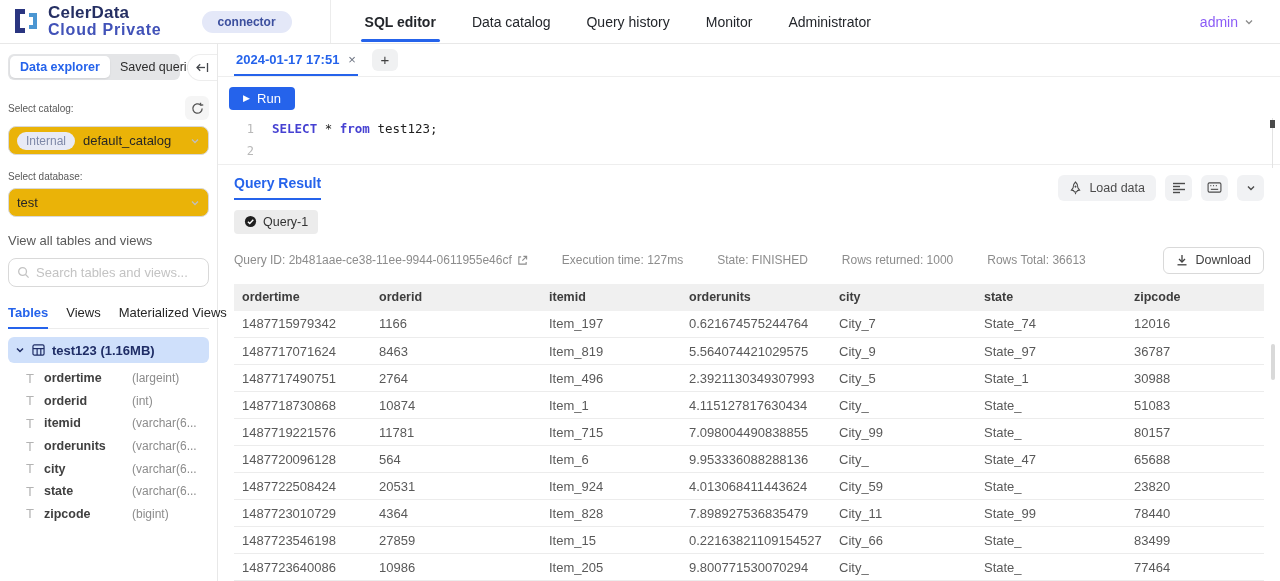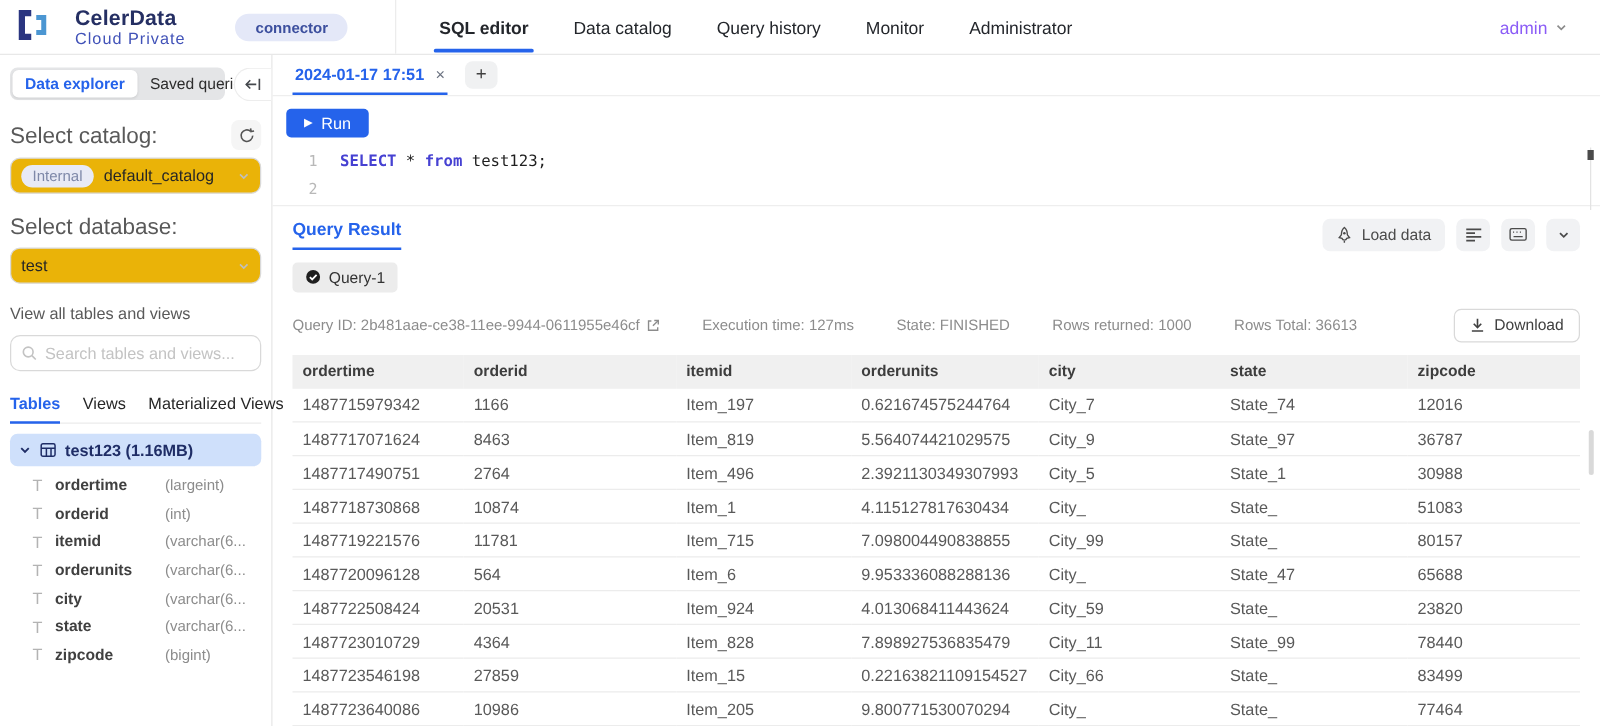--- a/index.html
+++ b/index.html
@@ -2,24 +2,24 @@
 <html><head>
 <meta charset="utf-8">
 <style>
   * { box-sizing: border-box; margin: 0; padding: 0; }
   html,body { width:1280px; height:581px; overflow:hidden; background:#fff;
     font-family:"Liberation Sans", sans-serif; color:#262626; }
 
   
   .topbar { height:44px; display:flex; align-items:center; border-bottom:1px solid #e8e8e8;
     padding-left:12px; position:relative; background:#fff; }
-  .logo-wrap { display:flex; gap:20px; }
+  .logo-wrap { display:flex; align-items:center; gap:8px; }
   .brand-text { display:flex; flex-direction:column; line-height:1.05; }
   .brand-name { font-size:17px; font-weight:700; color:#252f63; letter-spacing:.2px; }
-  .brand-sub { font-size:13px; color:#4152b8; letter-spacing:.8px; }
+  .brand-sub { font-size:16px; color:#4152b8; letter-spacing:.8px;font-weight:bold; }
   .connector-badge { margin-left:40px; background:#e4e8f8; color:#3c4f9e; font-size:12px;
     font-weight:700; padding:4px 16px; border-radius:12px; }
   .topbar-divider { width:1px; align-self:stretch; background:#ececec; margin-left:38px; }
   .nav { display:flex; margin-left:16px; height:44px; }
   .nav-item { position:relative; display:flex; align-items:center; padding:0 18px;
     font-size:14px; color:#23262b; cursor:pointer; }
   .nav-item.active { font-weight:600; }
   .nav-item.active::after { content:""; position:absolute; left:14px; right:14px; bottom:2px;
     height:3px; background:#2563eb; border-radius:2px; }
   .user-menu { margin-left:auto; margin-right:26px; display:flex; align-items:center; gap:6px;
@@ -33,21 +33,21 @@
   .main { flex:1; display:flex; flex-direction:column; position:relative; min-width:0; }
 
   
   .seg { display:flex; background:#e4e5e7; border-radius:6px; padding:2px; width:172px; }
   .seg-item { padding:4px 10px; font-size:12.5px; border-radius:5px; color:#2c2c2c; cursor:pointer; white-space:nowrap; }
   .seg-item.active { background:#fff; color:#2563eb; font-weight:600; box-shadow:0 1px 2px rgba(0,0,0,.08); }
   .collapse-btn { position:absolute; right:0; top:10px; width:30px; height:27px; background:#fff;
     border:1px solid #ededed; border-right:none; border-radius:14px 0 0 14px; display:flex;
     align-items:center; justify-content:center; cursor:pointer; color:#45484d; }
   .label-row { display:flex; align-items:center; justify-content:space-between; margin:16px 0 6px; }
-  .side-label { font-size:18px; color:#595959; }
+  .side-label { font-size:10px; color:#595959; }
   .refresh-btn { width:24px; height:24px; background:#f5f5f5; border-radius:6px; display:flex;
     align-items:center; justify-content:center; color:#555; font-size:14px; cursor:pointer; }
   .select-box { height:29px; border:1px solid #d9d9d9; border-radius:8px; display:flex;
     align-items:center; gap:8px; padding:0 8px; font-size:13px; color:#262626; cursor:pointer;
     background:#eab308; position:relative; }
   .select-box .chev { position:absolute; right:8px; color:#bfbfbf; }
   .internal-pill { background:#e8eaf5; color:#7e88a8; font-size:12px; padding:2px 9px; border-radius:10px; }
   .view-all { font-size:13px; color:#595959; margin:16px 0 10px; }
   .search-box { height:29px; border:1px solid #d9d9d9; border-radius:8px; display:flex;
     align-items:center; gap:6px; padding:0 8px; color:#bfbfbf; }

